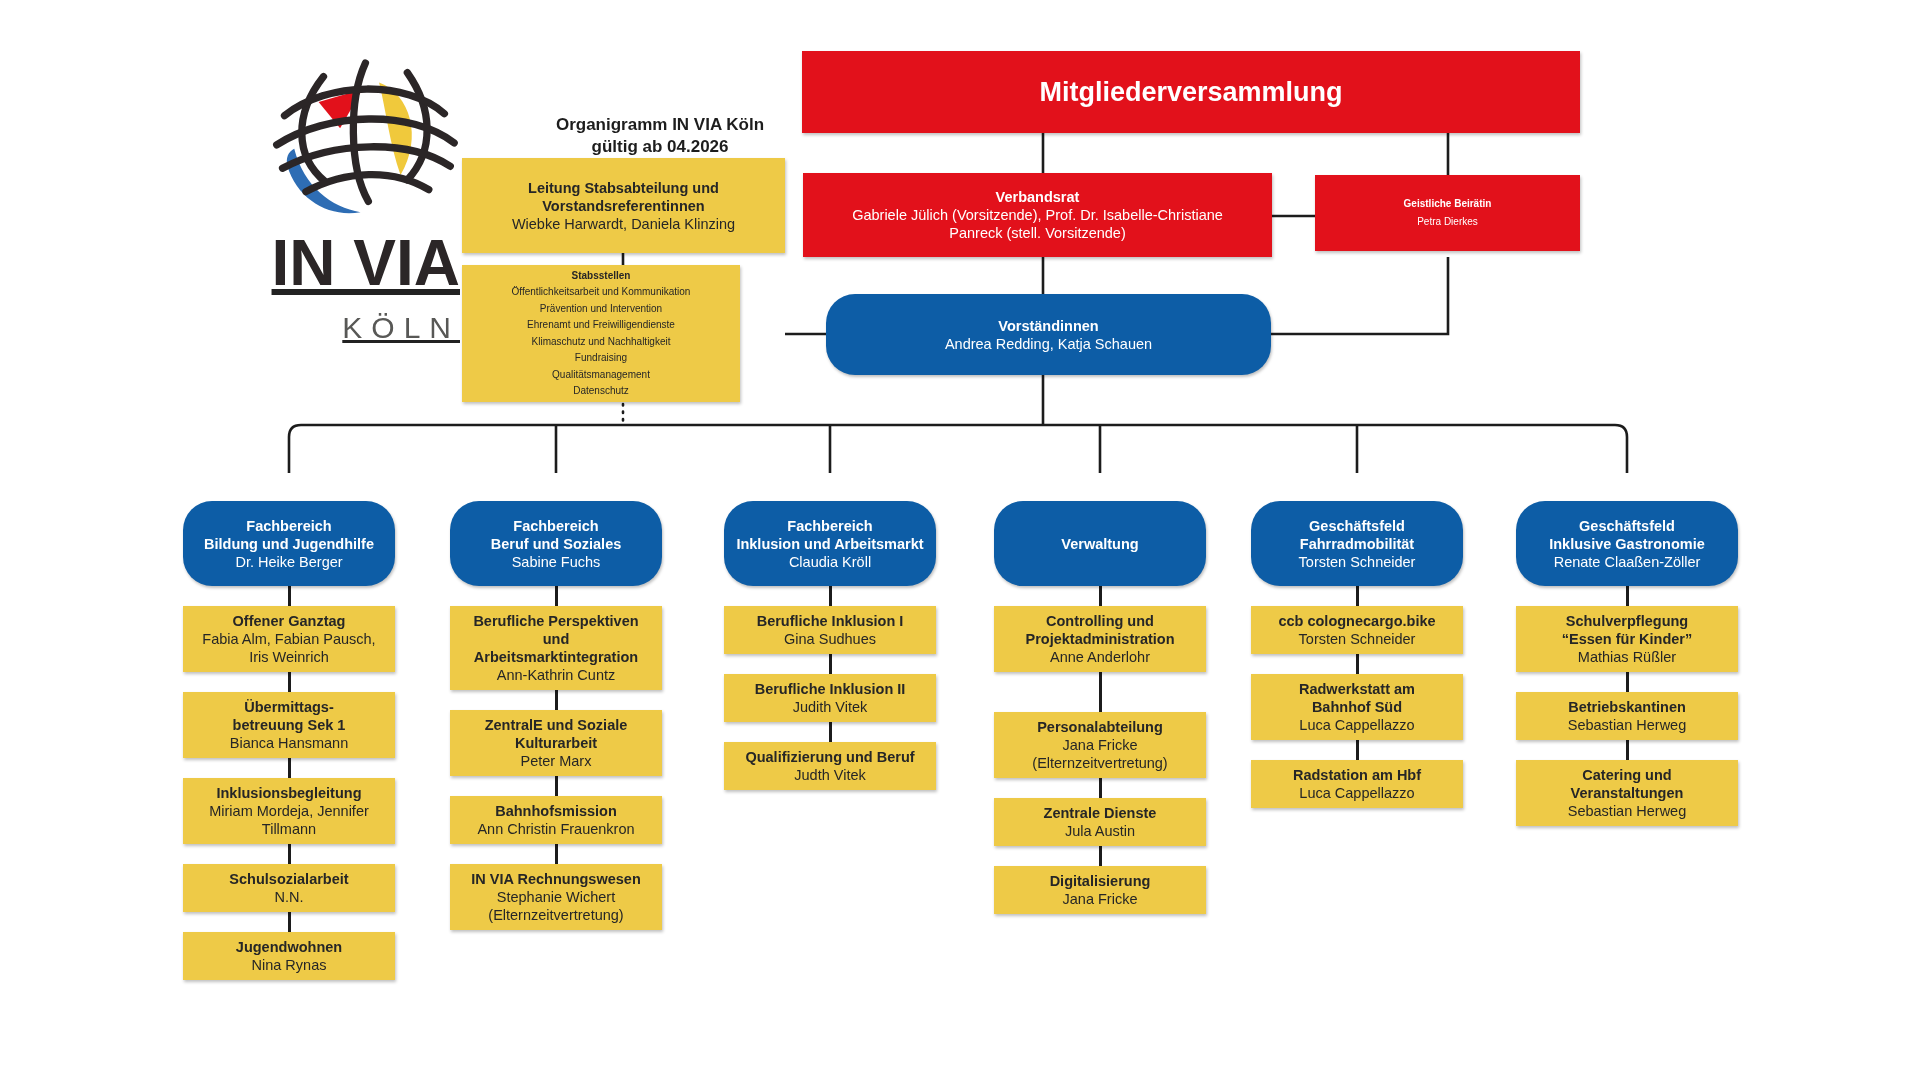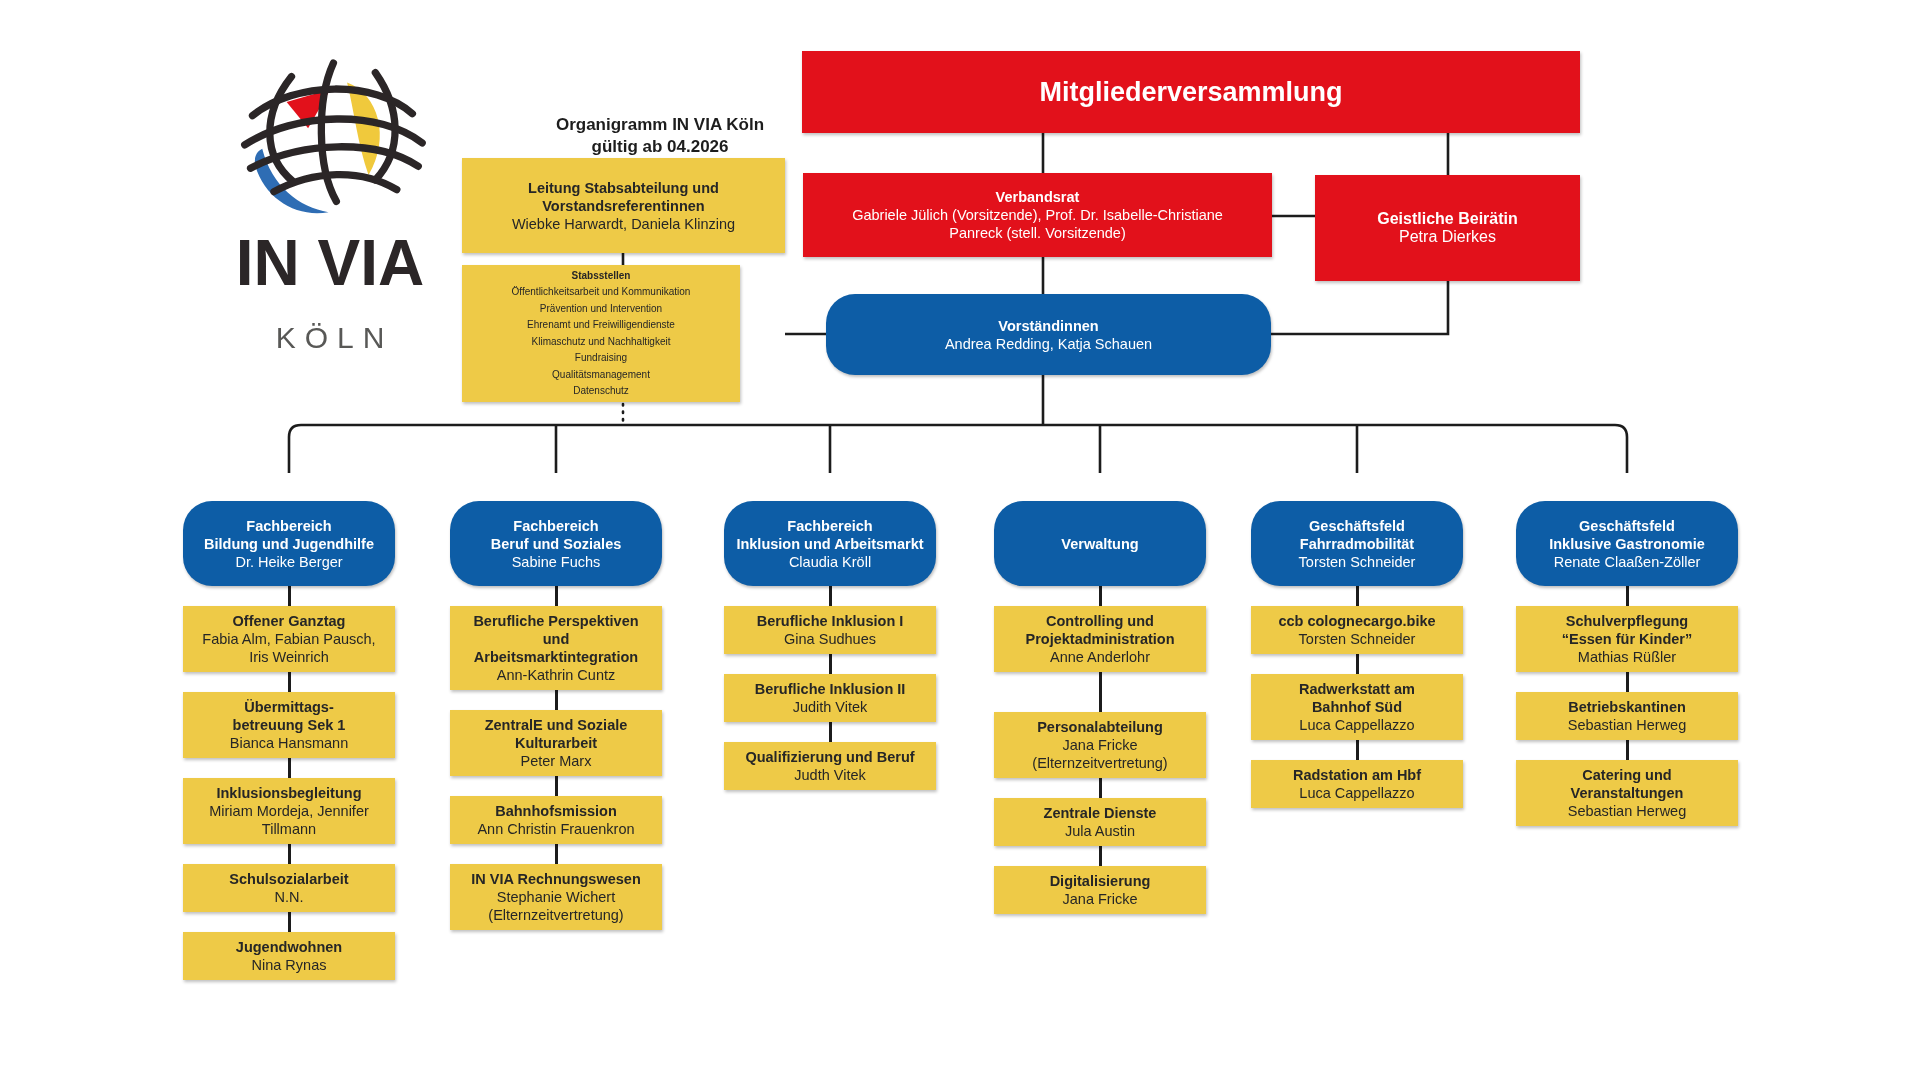--- a/index.html
+++ b/index.html
@@ -20,33 +20,33 @@
   }
   .box{position:absolute;}
   .red{background:var(--red);color:#fff;}
   .blue{background:var(--blue);color:#fff;border-radius:29px;}
   .yellow{background:var(--yellow);color:#262626;}
   .t{font-weight:bold;white-space:pre-line;}
   .b{white-space:pre-line;}
   
   #mv{left:802px;top:51px;width:778px;height:82px;font-size:27px;}
   #verbandsrat{left:803px;top:173px;width:469px;height:84px;font-size:14.5px;line-height:18px;}
-  #geistliche{left:1315px;top:175px;width:265px;height:106px;font-size:16px;line-height:18px;}
+  #geistliche{left:1315px;top:175px;width:265px;height:76px;font-size:10px;line-height:18px;}
   #vorstand{left:826px;top:294px;width:445px;height:81px;font-size:14.5px;line-height:18px;}
   #leitung{left:462px;top:158px;width:323px;height:95px;font-size:14.5px;line-height:18px;}
   #stab{left:462px;top:265px;width:278px;height:137px;font-size:10px;line-height:16.5px;padding:4px 2px;}
   
   #doc-title{
     position:absolute;left:530px;top:70px;width:260px;z-index:1;
     text-align:center;font-weight:bold;font-size:17px;line-height:22px;color:#1d1d1d;white-space:pre-line;margin-top:44px;
   }
   
-  #logo{position:absolute;left:200px;top:55px;width:260px;z-index:1;text-align:center;}
+  #logo{position:absolute;left:200px;top:55px;width:260px;z-index:1;text-align:right;text-decoration:underline;}
   #logo-invia{font-size:64px;font-weight:bold;color:var(--ink);line-height:1;margin-top:4px;}
-  #logo-koeln{font-size:30px;color:#585856;letter-spacing:9px;padding-left:9px;margin-top:26px;}
+  #logo-koeln{font-size:30px;color:#585856;letter-spacing:9px;padding-left:9px;margin-top:16px;}
   
   #columns .column{position:absolute;top:501px;width:212px;}
   #columns .column:nth-child(1){left:183px;}
   #columns .column:nth-child(2){left:450px;}
   #columns .column:nth-child(3){left:724px;}
   #columns .column:nth-child(4){left:994px;}
   #columns .column:nth-child(5){left:1251px;}
   #columns .column:nth-child(6){left:1516px;width:222px;}
   .cell{width:100%;font-size:14.5px;line-height:18px;padding:6px 8px;}
   .cell.header{min-height:85px;padding:10px 6px;}

